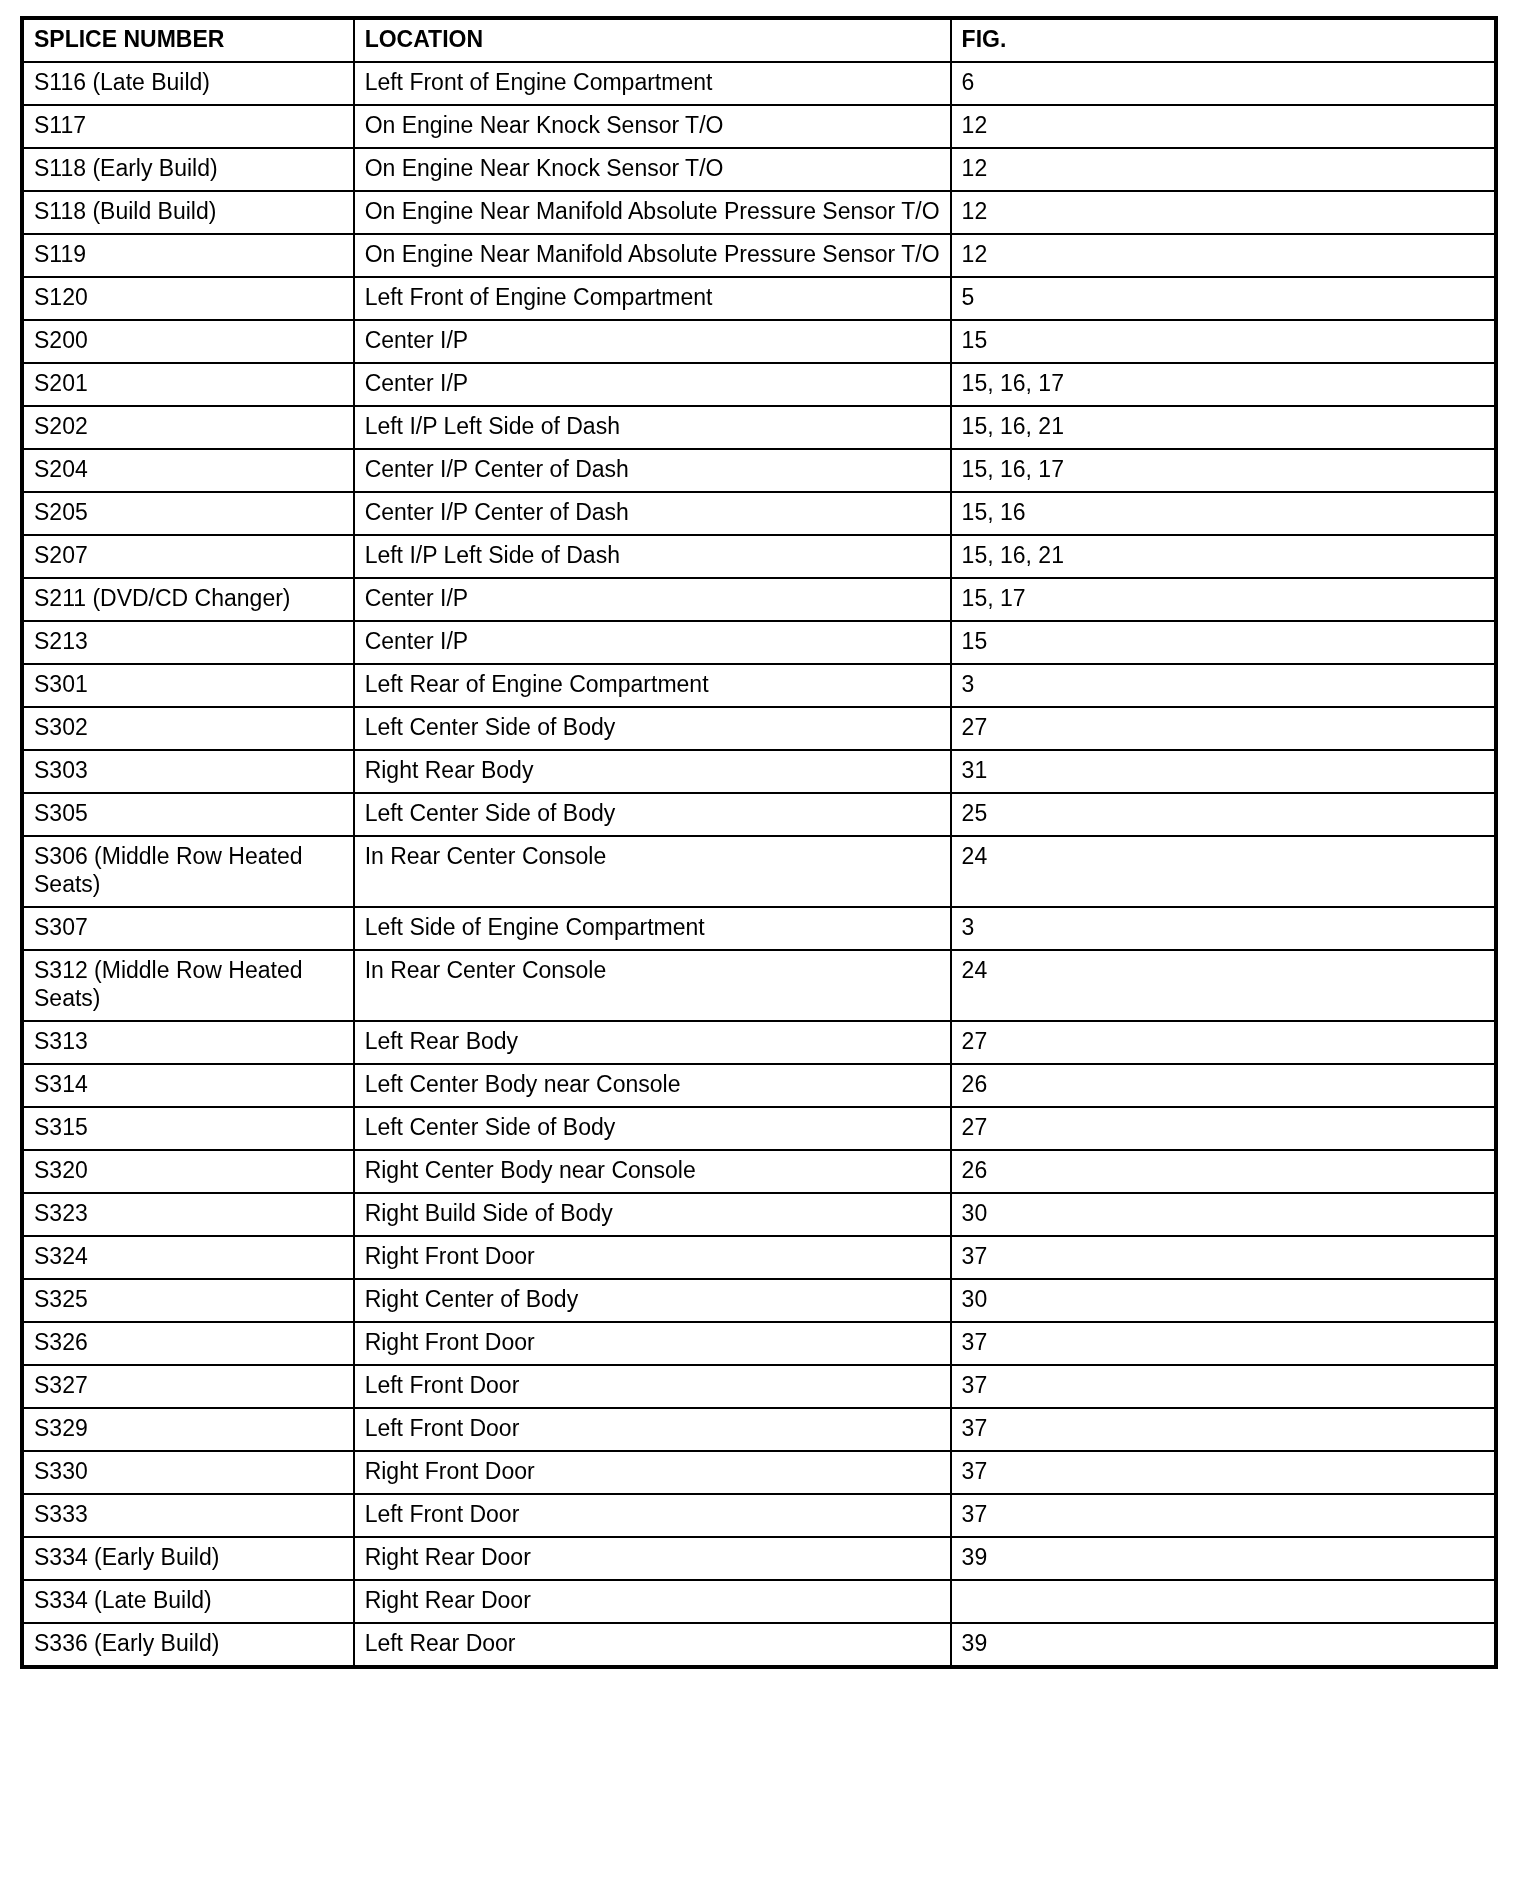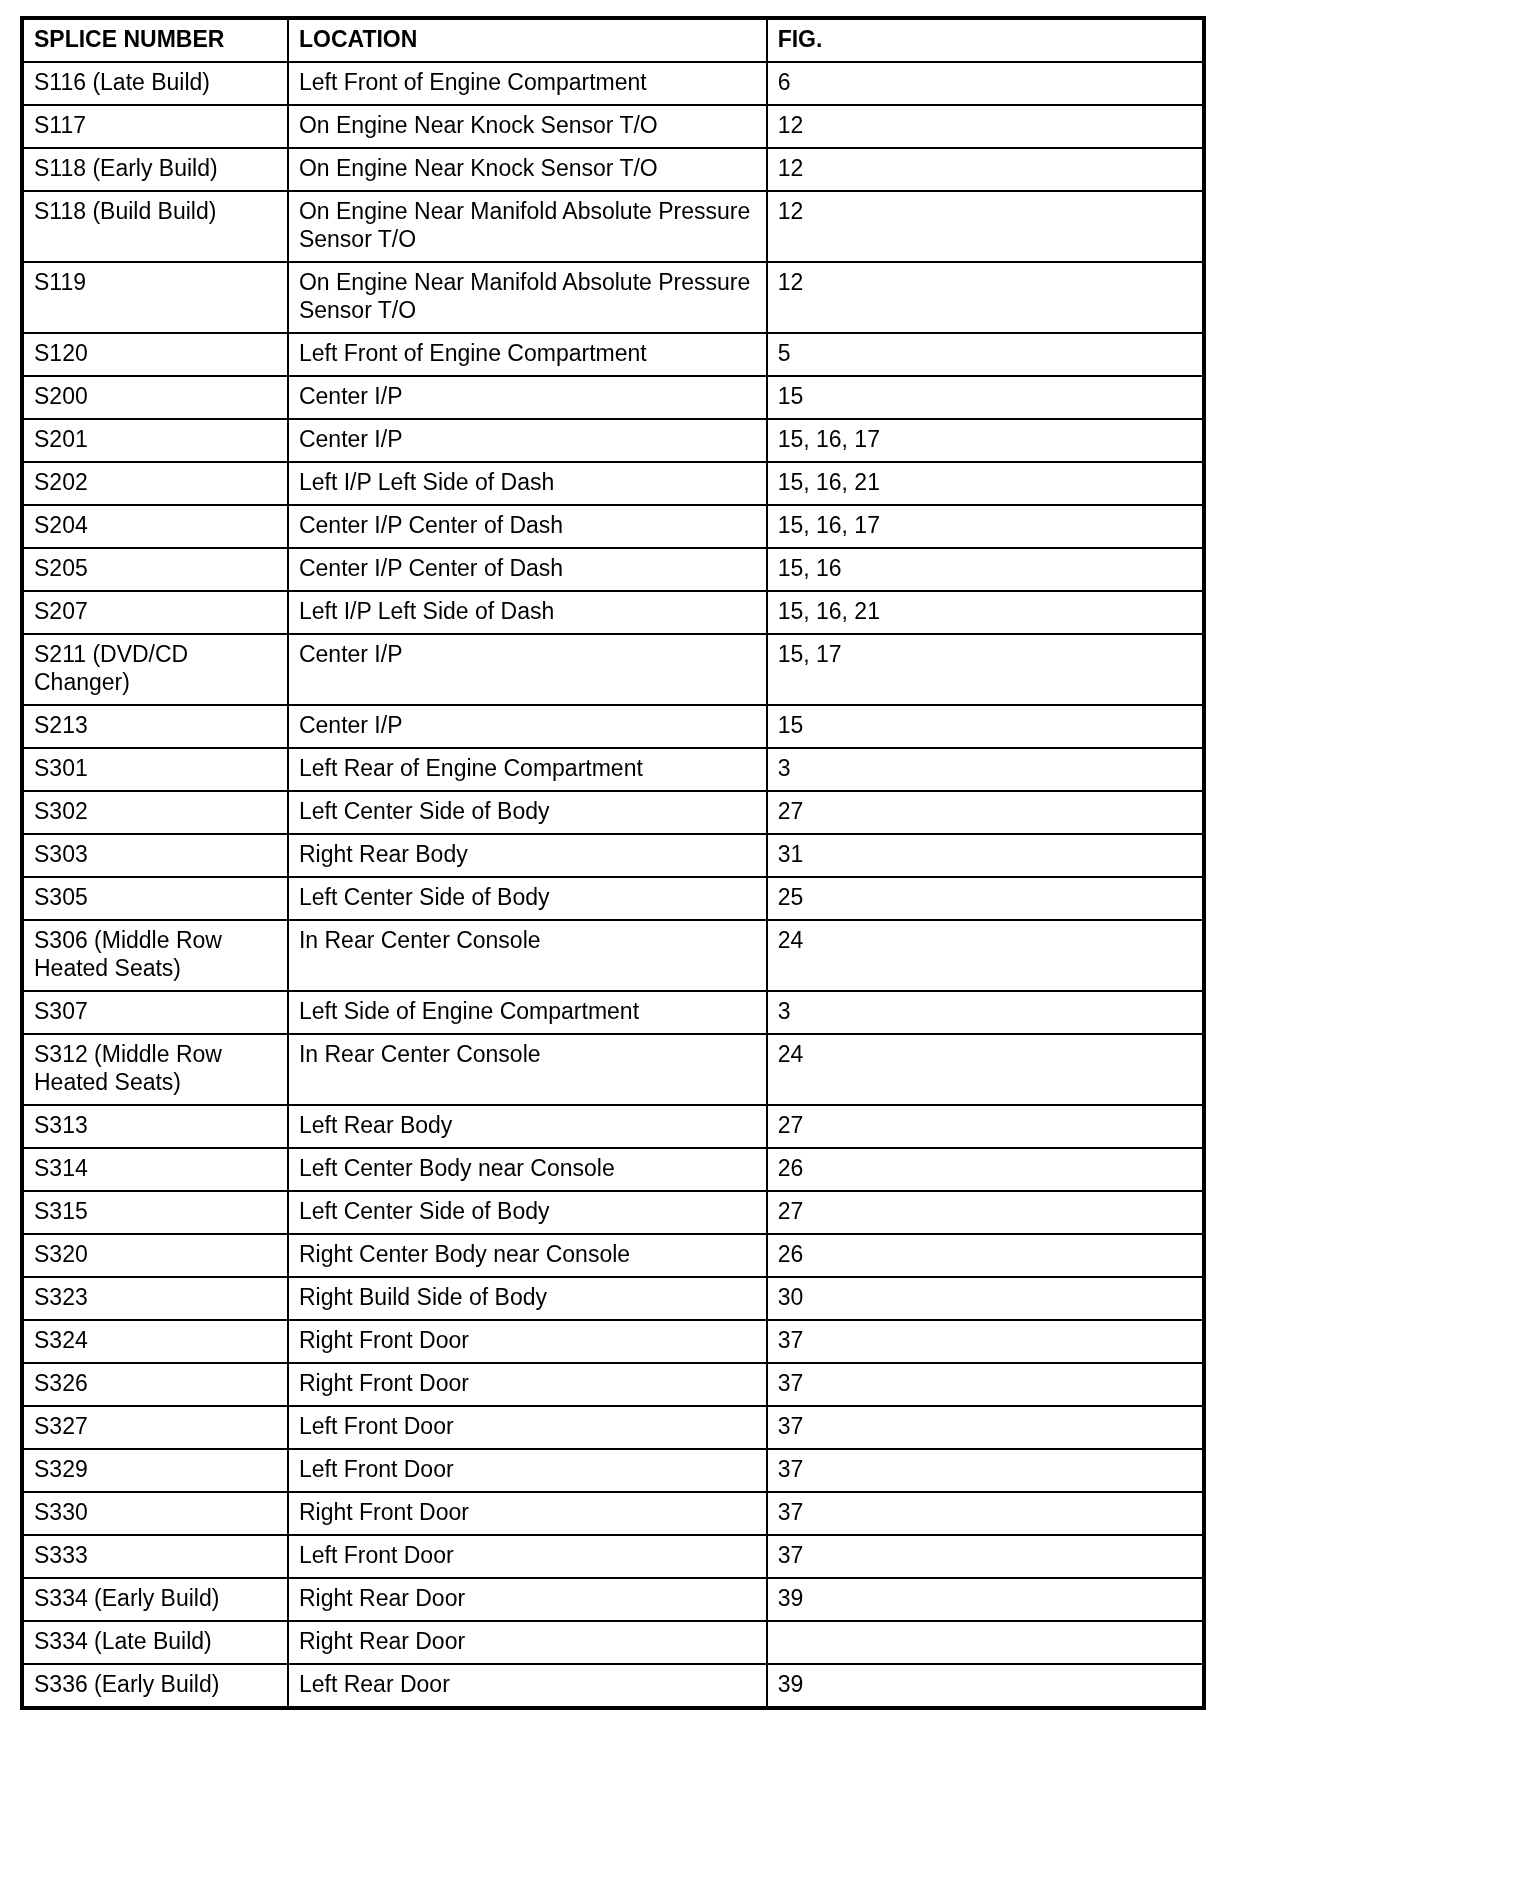--- a/index.html
+++ b/index.html
@@ -11,21 +11,21 @@
     font-family: "Liberation Sans", "DejaVu Sans", sans-serif;
     color: #000000;
     width: 1520px;
   }
   .page {
     padding: 16px 20px;
     box-sizing: border-box;
   }
   table.splice-table {
     border-collapse: collapse;
-    width: 1186px;
+    width: 1478px;
     table-layout: fixed;
     border: 4px solid #000000;
   }
   table.splice-table col.c1 { width: 22.5%; }
   table.splice-table col.c2 { width: 40.5%; }
   table.splice-table col.c3 { width: 37%; }
   table.splice-table th,
   table.splice-table td {
     border: 2px solid #000000;
     font-size: 23px;
@@ -190,20 +190,25 @@
           <td>S323</td>
           <td>Right Build Side of Body</td>
           <td>30</td>
         </tr>
         <tr>
           <td>S324</td>
           <td>Right Front Door</td>
           <td>37</td>
         </tr>
         <tr>
+          <td>S325</td>
+          <td>Right Center of Body</td>
+          <td>30</td>
+        </tr>
+        <tr>
           <td>S326</td>
           <td>Right Front Door</td>
           <td>37</td>
         </tr>
         <tr>
           <td>S327</td>
           <td>Left Front Door</td>
           <td>37</td>
         </tr>
         <tr>

